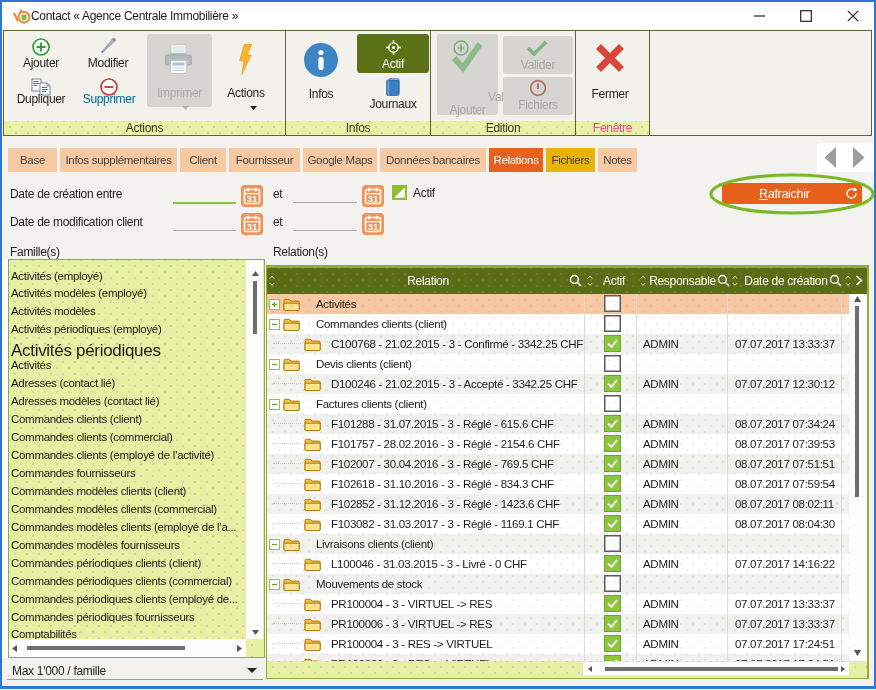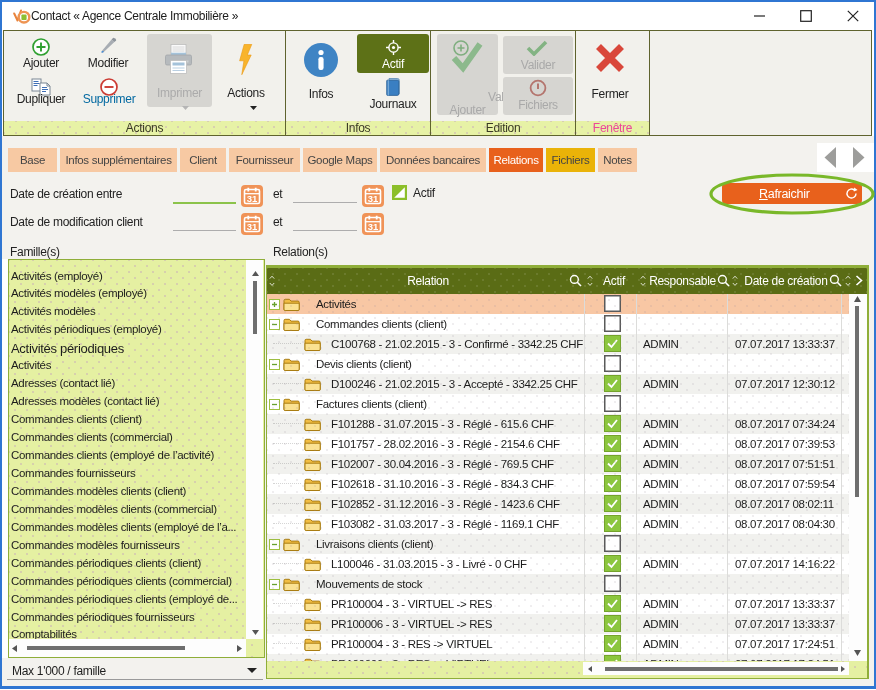--- a/index.html
+++ b/index.html
@@ -248,21 +248,21 @@
   </div>
 <svg width="876" height="690" viewBox="0 0 876 690" style="position:absolute;left:0;top:0;pointer-events:none;z-index:50;">
     <ellipse cx="792" cy="194" rx="81" ry="19" fill="none" stroke="#79b829" stroke-width="3.2"></ellipse>
   </svg>
 <div style="position:absolute;left:2px;top:259px;width:6px;height:399px;background:#fff;"></div>
 <div style="position:absolute;left:8px;top:259px;width:257px;height:399px;background:#e5f0a2;background-image:radial-gradient(rgba(195,162,190,.42) 0.8px, transparent 1.1px),radial-gradient(rgba(195,162,190,.42) 0.8px, transparent 1.1px);background-size:12px 12px;background-position:0 0,6px 6px;border:1px solid #8fae39;box-sizing:border-box;"></div>
 <div style="position:absolute;left:11px;top:270px;font-size:11.5px;letter-spacing:-0.3px;color:#1c1c1c;white-space:nowrap;">Activités (employé)</div>
 <div style="position:absolute;left:11px;top:287px;font-size:11.5px;letter-spacing:-0.3px;color:#1c1c1c;white-space:nowrap;">Activités modèles (employé)</div>
 <div style="position:absolute;left:11px;top:305px;font-size:11.5px;letter-spacing:-0.3px;color:#1c1c1c;white-space:nowrap;">Activités modèles</div>
 <div style="position:absolute;left:11px;top:323px;font-size:11.5px;letter-spacing:-0.3px;color:#1c1c1c;white-space:nowrap;">Activités périodiques (employé)</div>
-<div style="position:absolute;left:11px;top:341px;font-size:13px;letter-spacing:-0.3px;color:#1c1c1c;white-space:nowrap;text-align:center;">Activités périodiques</div>
+<div style="position:absolute;left:11px;top:341px;font-size:17px;letter-spacing:-0.3px;color:#1c1c1c;white-space:nowrap;text-align:center;">Activités périodiques</div>
 <div style="position:absolute;left:11px;top:359px;font-size:11.5px;letter-spacing:-0.3px;color:#1c1c1c;white-space:nowrap;">Activités</div>
 <div style="position:absolute;left:11px;top:377px;font-size:11.5px;letter-spacing:-0.3px;color:#1c1c1c;white-space:nowrap;">Adresses (contact lié)</div>
 <div style="position:absolute;left:11px;top:395px;font-size:11.5px;letter-spacing:-0.3px;color:#1c1c1c;white-space:nowrap;">Adresses modèles (contact lié)</div>
 <div style="position:absolute;left:11px;top:413px;font-size:11.5px;letter-spacing:-0.3px;color:#1c1c1c;white-space:nowrap;">Commandes clients (client)</div>
 <div style="position:absolute;left:11px;top:431px;font-size:11.5px;letter-spacing:-0.3px;color:#1c1c1c;white-space:nowrap;">Commandes clients (commercial)</div>
 <div style="position:absolute;left:11px;top:449px;font-size:11.5px;letter-spacing:-0.3px;color:#1c1c1c;white-space:nowrap;">Commandes clients (employé de l’activité)</div>
 <div style="position:absolute;left:11px;top:467px;font-size:11.5px;letter-spacing:-0.3px;color:#1c1c1c;white-space:nowrap;">Commandes fournisseurs</div>
 <div style="position:absolute;left:11px;top:485px;font-size:11.5px;letter-spacing:-0.3px;color:#1c1c1c;white-space:nowrap;">Commandes modèles clients (client)</div>
 <div style="position:absolute;left:11px;top:503px;font-size:11.5px;letter-spacing:-0.3px;color:#1c1c1c;white-space:nowrap;">Commandes modèles clients (commercial)</div>
 <div style="position:absolute;left:11px;top:521px;font-size:11.5px;letter-spacing:-0.3px;color:#1c1c1c;white-space:nowrap;">Commandes modèles clients (employé de l’a...</div>

